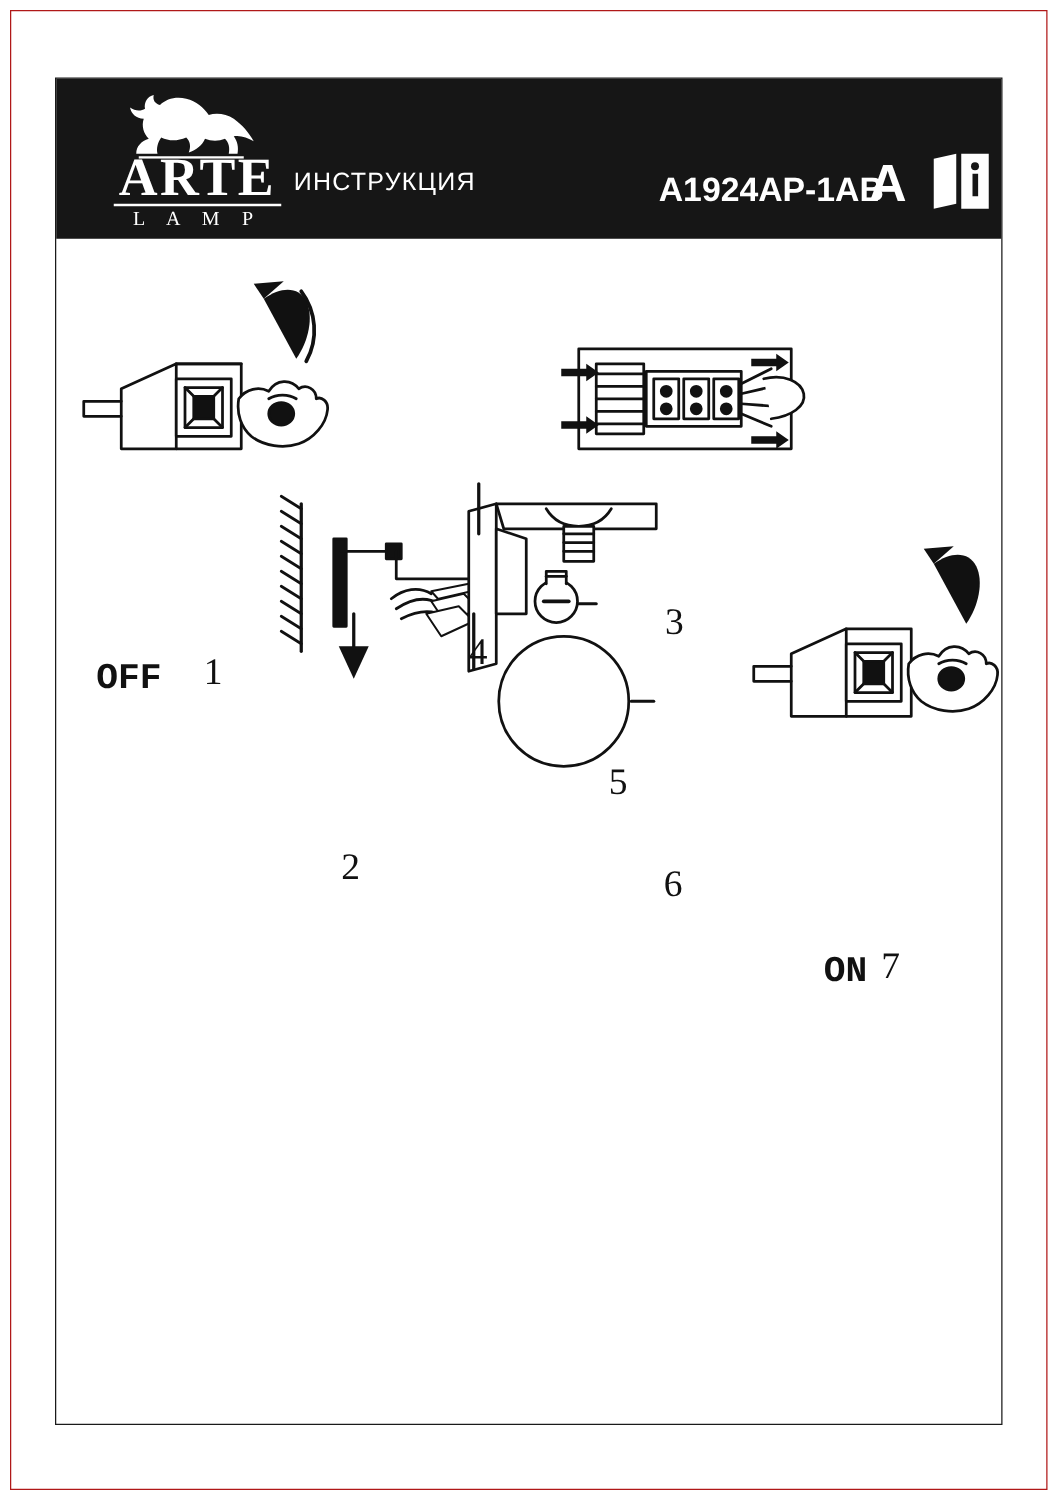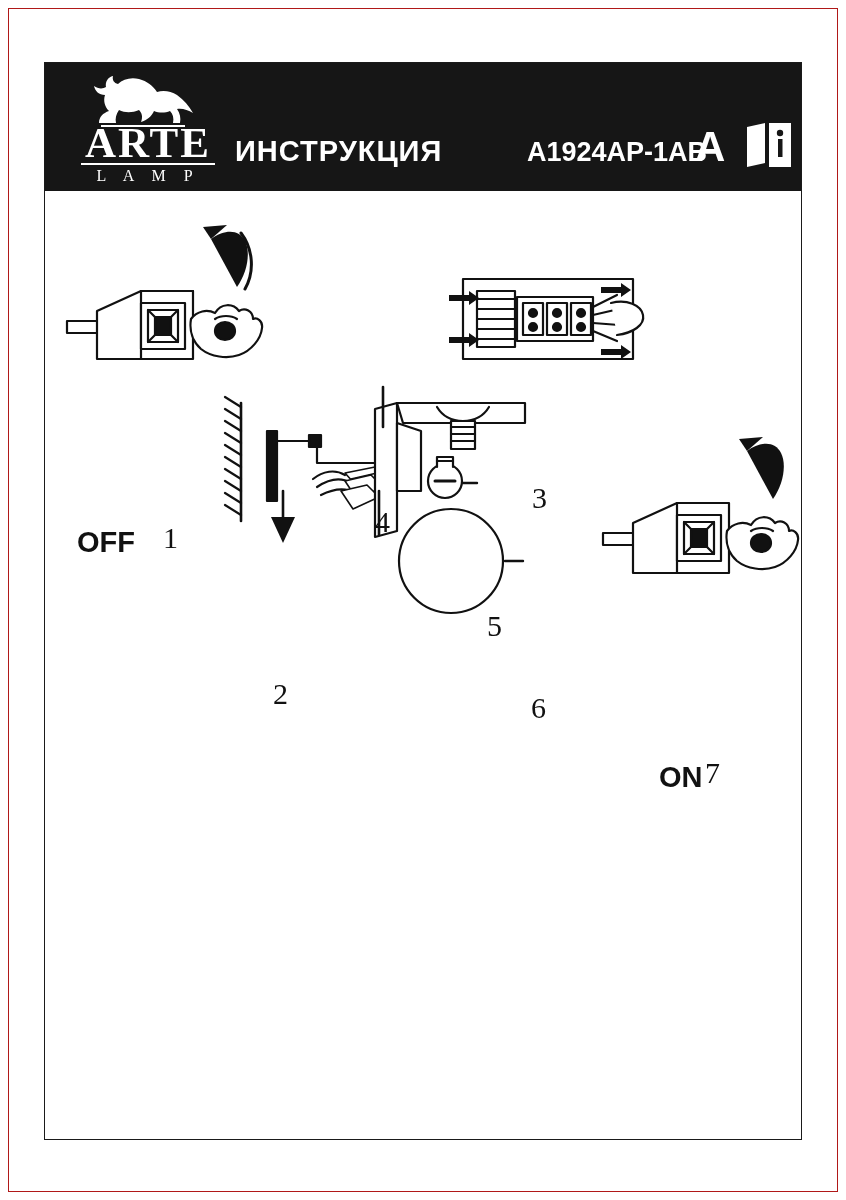--- a/index.html
+++ b/index.html
@@ -44,21 +44,21 @@
   .header {
     position: absolute;
     left: 0; top: 0;
     width: 100%;
     height: 128px;
     background: #161616;
     box-sizing: border-box;
   }
   .logo-block {
     position: absolute;
-    left: 18px; top: 8px;
+    left: 28px; top: 8px;
     width: 170px;
     height: 118px;
     color: #ffffff;
   }
   .logo-griffin {
     position: absolute;
     left: 22px; top: 2px;
     width: 120px;
     height: 54px;
   }
@@ -98,22 +98,22 @@
     color: #ffffff;
     font-size: 29px;
     font-weight: bold;
     letter-spacing: 1px;
     white-space: nowrap;
   }
   .title-ru {
     position: absolute;
     left: 190px; top: 72px;
     color: #ffffff;
-    font-size: 29px;
-    font-weight: bold;
+    font-size: 20px;
+    font-weight: normal;
     letter-spacing: 1px;
     white-space: nowrap;
   }
   .code {
     position: absolute;
     left: 482px; top: 74px;
     color: #ffffff;
     font-size: 27px;
     font-weight: bold;
     letter-spacing: 0px;
@@ -140,21 +140,21 @@
   }
   .label {
     position: absolute;
     font-family: "Liberation Serif", serif;
     color: #111111;
   }
   .lbl-num {
     font-size: 30px;
   }
   .lbl-word {
-    font-family: Liberation Sans, sans-serif;
+    font-family: Liberation Mono, monospace;
     font-weight: bold;
     font-size: 29px;
   }
 </style>
 </head>
 <body>
 
 <div class="page">
 
   <div class="outer-border"></div>

